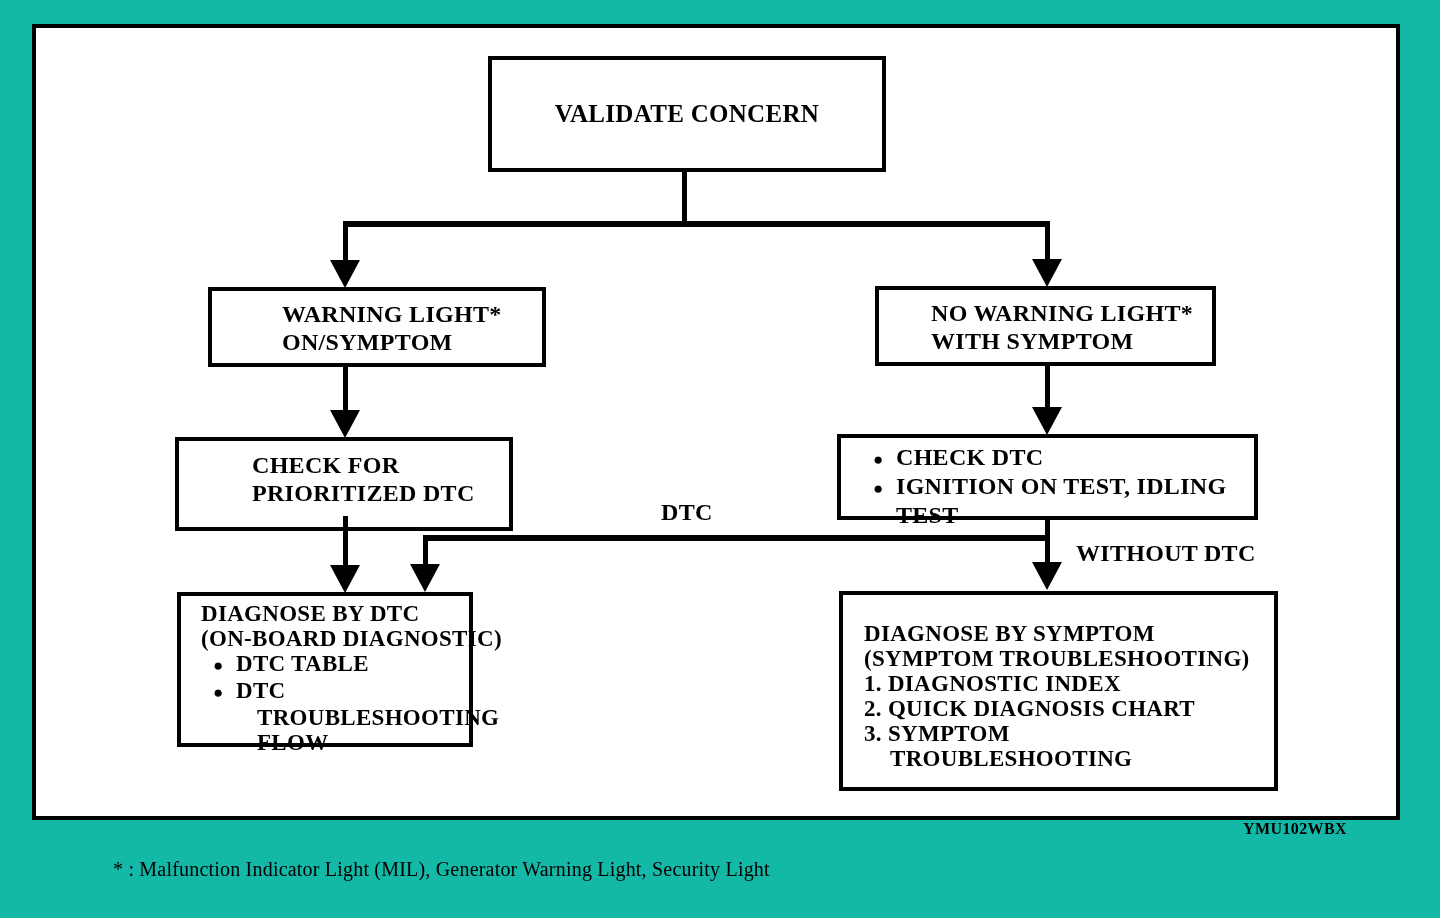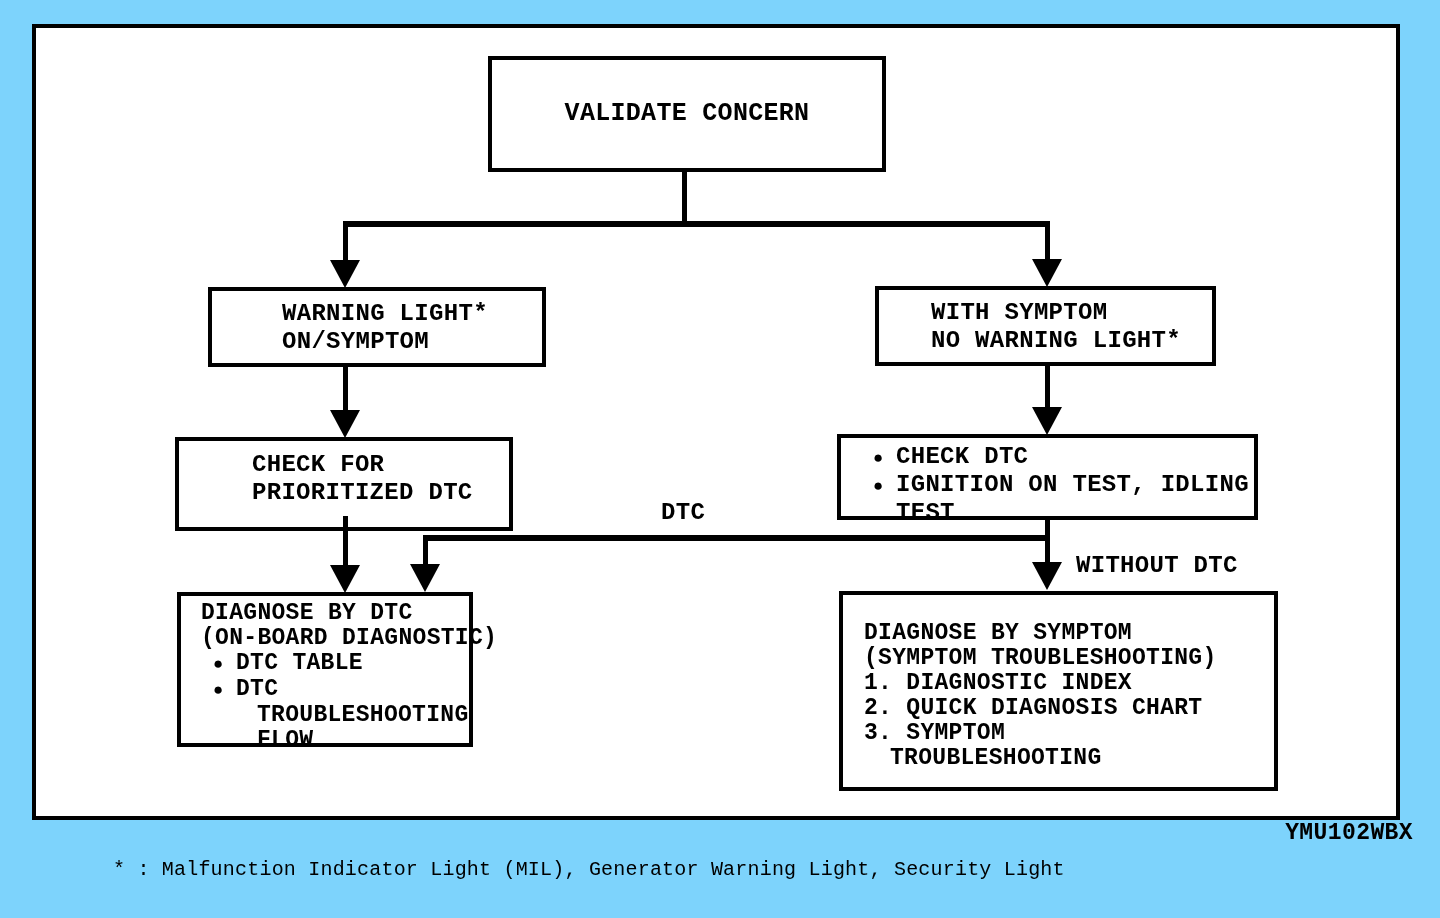--- a/index.html
+++ b/index.html
@@ -1,18 +1,18 @@
 <!DOCTYPE html>
 <html><head>
 <meta charset="utf-8">
 <style>
   html,body{margin:0;padding:0;background:#fff;}
   .page{
-    position:relative;width:1440px;height:918px;background:#7dd3fc;overflow:hidden;
-    font-family:Liberation Mono, monospace;color:#000;
+    position:relative;width:1440px;height:918px;background:#14b8a6;overflow:hidden;
+    font-family:Liberation Serif, serif;color:#000;
   }
   .frame{
     position:absolute;left:32px;top:24px;width:1368px;height:796px;
     border:4px solid #000;box-sizing:border-box;background:#fff;
   }
   .node{
     position:absolute;border:4px solid #000;box-sizing:border-box;background:#fff;
     font-weight:700;font-size:24px;line-height:28px;letter-spacing:0.3px;white-space:nowrap;
   }
   .node.center{display:flex;align-items:center;justify-content:center;}
@@ -28,44 +28,44 @@
   .indent-b{padding-left:12px;}
   .indent-c{padding-left:56px;}
   .indent-n{padding-left:26px;}
   .conn{position:absolute;background:#000;}
   .arrowhead{
     position:absolute;width:0;height:0;
     border-left:15px solid transparent;border-right:15px solid transparent;
     border-top:28px solid #000;
   }
   .edge-label{position:absolute;font-weight:700;font-size:24px;letter-spacing:0.3px;white-space:nowrap;}
-  .figure-code{position:absolute;left:1243px;top:820px;width:170px;text-align:right;
-    font-weight:700;font-size:23px;letter-spacing:0.4px;}
+  .figure-code{position:absolute;left:1243px;top:820px;width:170px;
+    font-weight:700;font-size:16px;letter-spacing:0.4px;}
   .footnote{position:absolute;left:113px;top:858px;font-size:20px;font-weight:400;
     letter-spacing:0.2px;white-space:nowrap;}
 </style>
 </head>
 <body>
 
 <div class="page">
 
   <div class="frame"></div>
 
   <div class="node node-validate center">
     <span>VALIDATE CONCERN</span>
   </div>
 
   <div class="node node-warning">
     <div>WARNING LIGHT*</div>
     <div>ON/SYMPTOM</div>
   </div>
 
   <div class="node node-nowarning">
+    <div>NO WARNING LIGHT*</div>
     <div>WITH SYMPTOM</div>
-    <div>NO WARNING LIGHT*</div>
   </div>
 
   <div class="node node-checkpri">
     <div>CHECK FOR</div>
     <div>PRIORITIZED DTC</div>
   </div>
 
   <div class="node node-checkdtc">
     <div class="row">
       <span class="bullet">●</span>
@@ -121,18 +121,18 @@
   <div class="arrowhead" style="left:1032px;top:407px;"></div>
 
   <div class="conn" style="left:1045px;top:518px;width:5px;height:46px;"></div>
   <div class="arrowhead" style="left:1032px;top:562px;"></div>
 
   <div class="conn" style="left:423px;top:535px;width:627px;height:6px;"></div>
   <div class="conn" style="left:423px;top:535px;width:5px;height:30px;"></div>
   <div class="arrowhead" style="left:410px;top:564px;"></div>
 
   <div class="edge-label" style="left:661px;top:499px;">DTC</div>
-  <div class="edge-label" style="left:1076px;top:552px;">WITHOUT DTC</div>
+  <div class="edge-label" style="left:1076px;top:540px;">WITHOUT DTC</div>
 
   <div class="figure-code">YMU102WBX</div>
   <div class="footnote">* : Malfunction Indicator Light (MIL), Generator Warning Light, Security Light</div>
 
 </div>
 
 </body></html>

